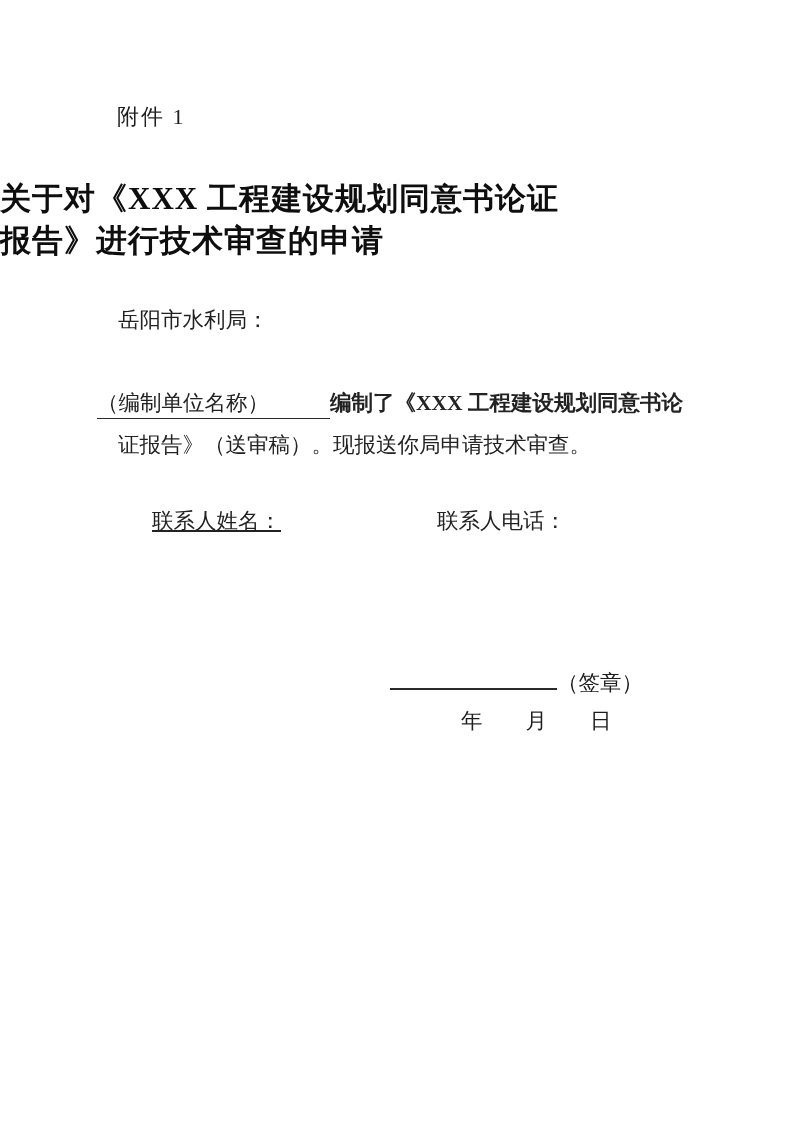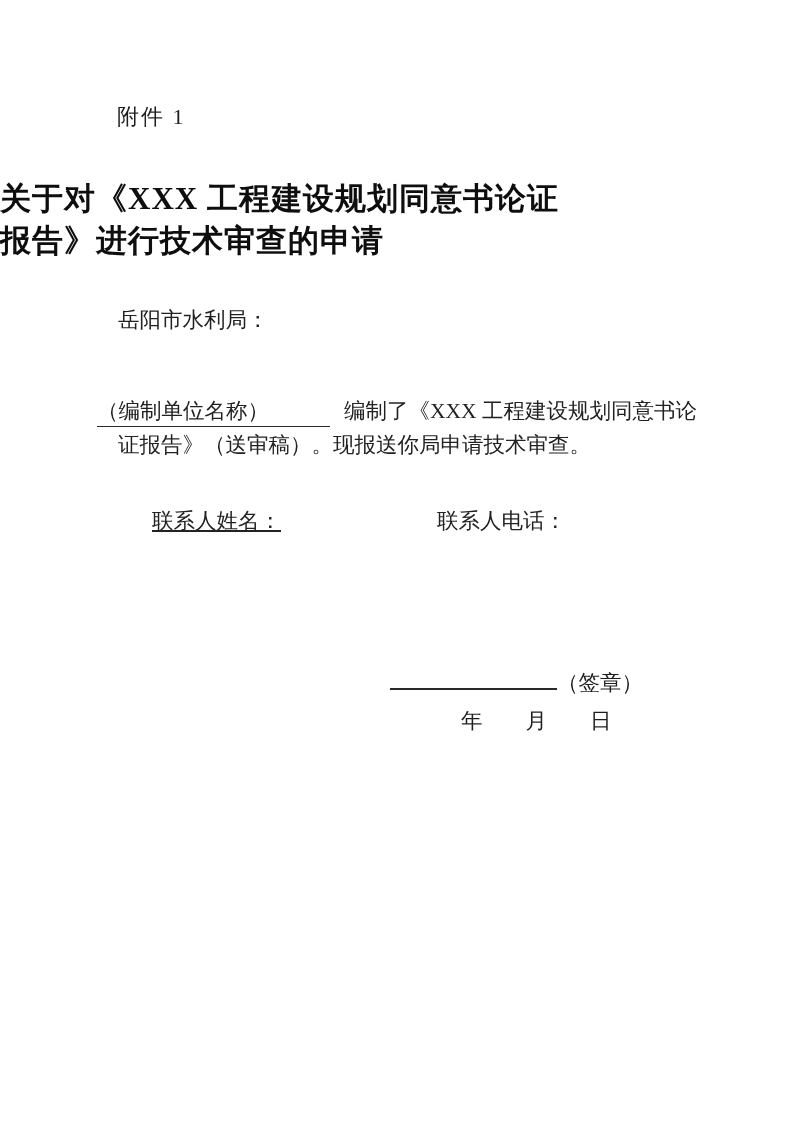--- a/index.html
+++ b/index.html
@@ -45,23 +45,22 @@
   .para-line-1 { top: 352px; left: 161px; }
   .para-line-2 { top: 393px; left: 97px; }
   .para-line-3 { top: 435px; left: 118px; }
 
   .fill-in-blank {
     display: inline-block;
     width: 233px;
     border-bottom: 1.5px solid #2a2a2a;
     padding-bottom: 3px;
     vertical-align: baseline;
-    margin-top: 8px;
   }
-  .after-blank { margin-left: 14px; }
+  .after-blank { margin-left: 0; font-weight: bold; }
 
   .contact-name  { top: 511px; left: 152px; text-decoration: underline; }
   .contact-phone { top: 511px; left: 437px; }
 
   .signature-row { top: 668px; left: 390px; }
   .signature-blank {
     display: inline-block;
     width: 167px;
     height: 20px;
     border-bottom: 2px solid #2a2a2a;

